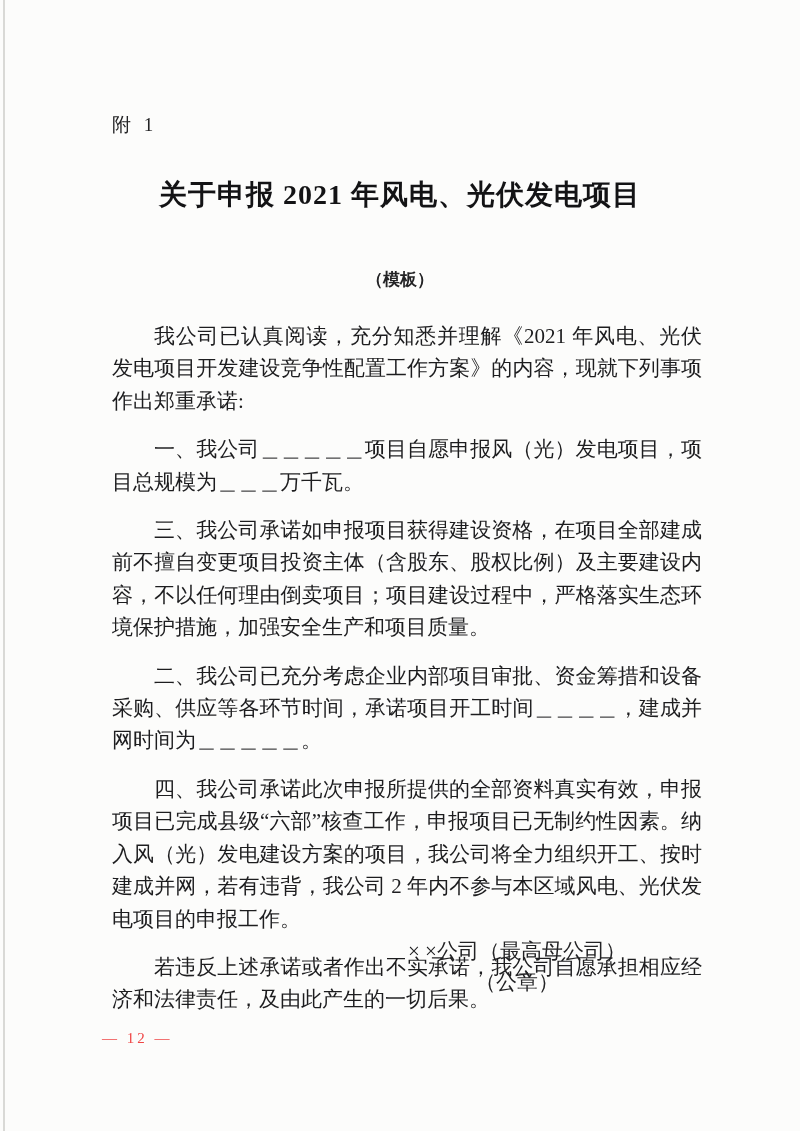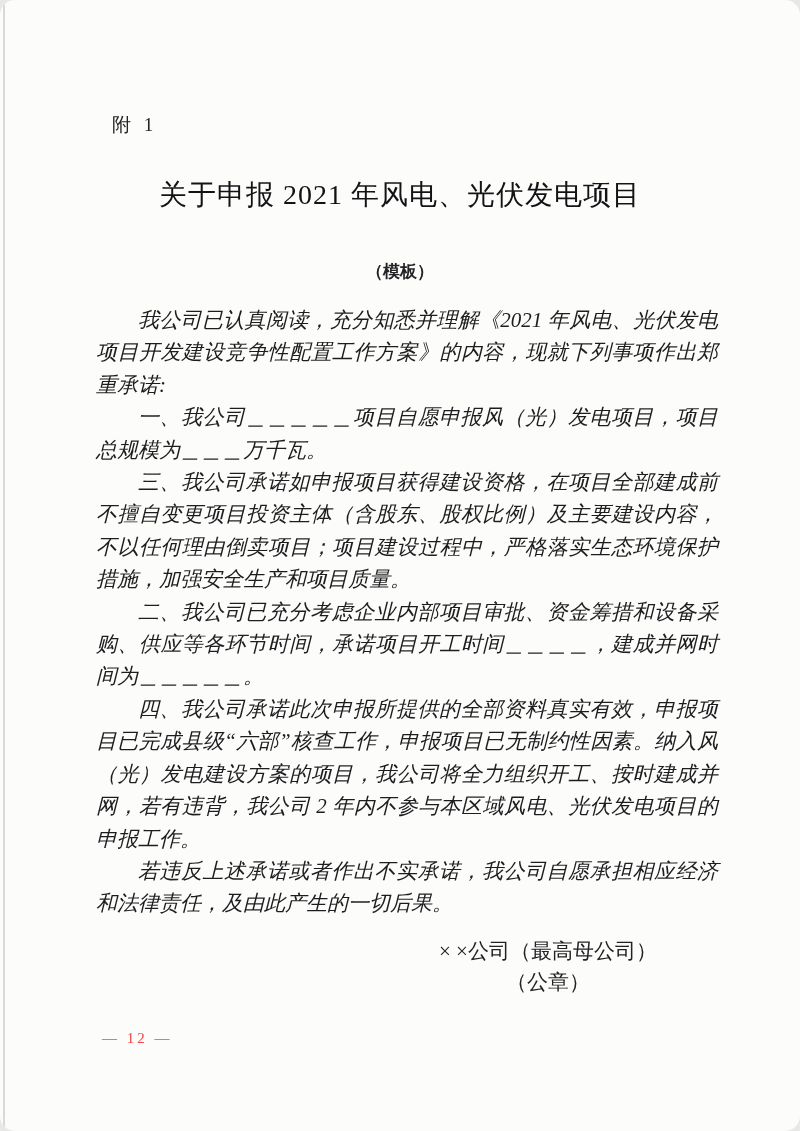--- a/index.html
+++ b/index.html
@@ -9,21 +9,20 @@
   }
   .page {
     position: relative;
     width: 800px;
     height: 1131px;
     margin: 0 auto;
     background: #fcfcfb;
     overflow: hidden;
     font-family: "Liberation Serif", "DejaVu Serif", serif;
     color: #1d1d1f;
-    border-radius: 15px;
   }
   
   .scan-edge {
     position: absolute;
     left: 3px;
     top: 0;
     width: 2px;
     height: 100%;
     background: #d9d9d6;
   }
@@ -35,55 +34,54 @@
     letter-spacing: 4px;
     color: #232325;
   }
   .title {
     position: absolute;
     left: 0;
     width: 100%;
     margin: 0;
     text-align: center;
     font-size: 28px;
-    font-weight: 400;
+    font-weight: 700;
     letter-spacing: 1px;
     color: #131315;
   }
   .title1 { top: 176px; }
   .title2 { top: 218px; }
   .subtitle {
     position: absolute;
     left: 0;
-    top: 260px;
+    top: 268px;
     width: 100%;
     text-align: center;
     font-size: 17px;
     font-weight: 700;
     color: #232325;
   }
   .body {
     position: absolute;
     left: 96px;
     top: 304px;
     width: 622px;
     font-size: 21px;
     line-height: 32.4px;
     text-align: justify;
     text-justify: inter-ideograph;
     color: #1d1d1f;
   }
   .body p {
-    margin: 0;
+    margin: 16px;
     text-indent: 2em;
-    font-style: italic;
   }
   .signature {
     position: absolute;
-    left: 412px;
+    left: 381px;
     top: 936px;
     width: 272px;
     font-size: 21px;
     line-height: 31px;
     text-align: center;
     color: #222224;
   }
   .sig-date { margin-left: 26px; }
   .pageno {
     position: absolute;

